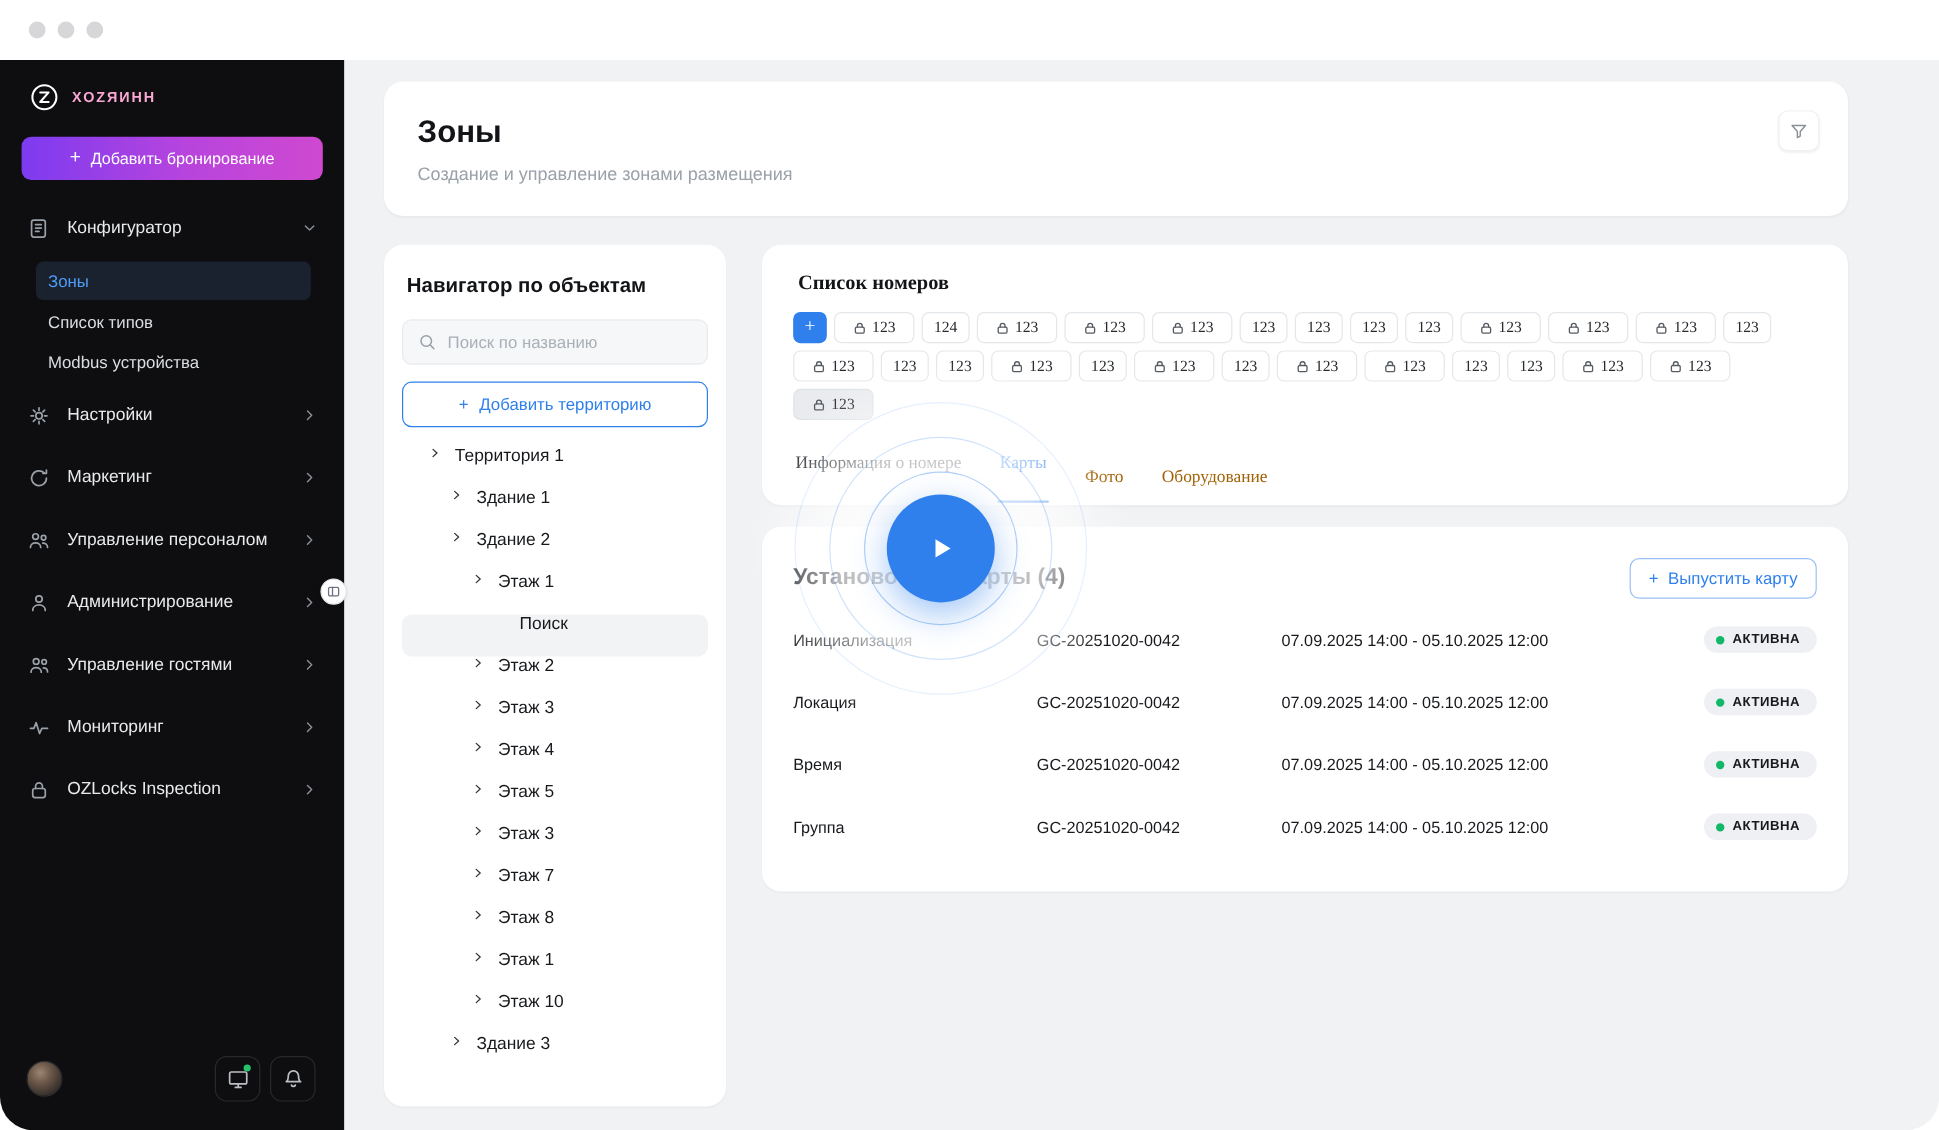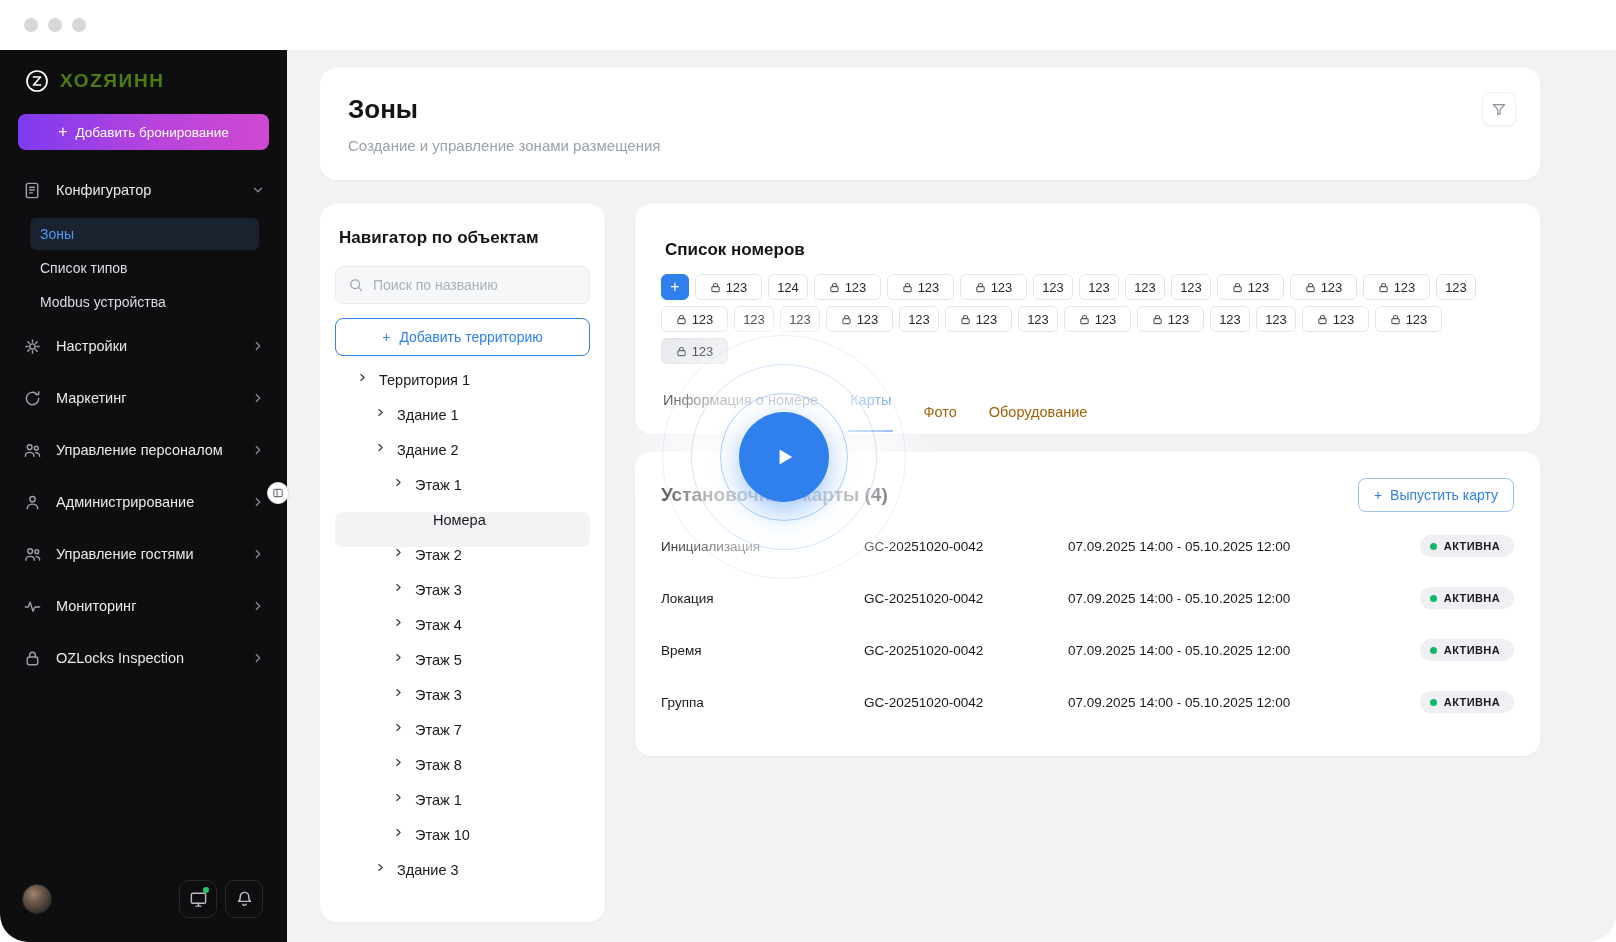--- a/index.html
+++ b/index.html
@@ -9,21 +9,21 @@
 
   
   .topbar { height:50px; background:#fff; display:flex; align-items:center; gap:10px; padding-left:24px; }
   .tl-dot { width:14px; height:14px; border-radius:50%; background:#d7d7d9; display:inline-block; cursor:pointer; }
 
   .app { display:flex; height:892px; }
 
   
   .sidebar { width:287px; flex-shrink:0; background:#0e0e10; position:relative; display:flex; flex-direction:column; color:#e8eaec; }
   .logo { display:flex; align-items:center; gap:10px; padding:18px 24px 12px; }
-  .logo-text { color:#4d7c0f; font-size:19px; font-weight:700; letter-spacing:1.6px; }
+  .logo-text { color:#f9a8d4; font-size:12px; font-weight:700; letter-spacing:1.6px; }
   .add-booking { margin:8px 18px 14px; height:36px; border:none; border-radius:8px;
     background:linear-gradient(90deg,#7d3bf0 0%,#b844dd 55%,#cf49d0 100%);
     color:#fff; font-size:13.5px; display:flex; align-items:center; justify-content:center; gap:8px;
     cursor:pointer; font-family:inherit; }
   .add-booking .plus { font-size:16px; font-weight:400; }
   .menu { flex:0 0 auto; }
   .menu-item { height:52px; display:flex; align-items:center; gap:14px; padding:0 22px; color:#e8eaec; font-size:14.5px; cursor:pointer; }
   .mi-icon { width:20px; height:20px; display:flex; align-items:center; justify-content:center; flex-shrink:0; }
   .mi-label { flex:1; white-space:nowrap; }
   .mi-chevron { display:flex; }
@@ -63,21 +63,21 @@
     border-radius:8px; font-size:14px; display:flex; align-items:center; justify-content:center; gap:9px; cursor:pointer; font-family:inherit; }
   .tree { margin-top:16px; }
   .tree-row { display:flex; align-items:flex-start; height:35px; font-size:14.5px; color:#17191c; cursor:pointer; border-radius:8px; padding:0 6px; }
   .tree-indent { flex-shrink:0; }
   .tree-chevron { width:12px; display:flex; margin-right:10px; flex-shrink:0; }
   .tree-row.leaf .tree-chevron { visibility:hidden; }
   .tree-row.selected { background:#f1f3f5; }
 
   
   .right-col { flex:1; display:flex; flex-direction:column; gap:18px; min-width:0; }
-  .rooms-card { padding:36px 26px 2px; }
+  .rooms-card { padding:22px 26px 2px;font-family:Liberation Serif, serif; }
   .chips { display:flex; flex-wrap:wrap; gap:6px; margin-top:14px; width:840px; }
   .chip { height:26px; display:inline-flex; align-items:center; justify-content:center; gap:5px; width:40px;
     border:1px solid #e4e7ea; border-radius:6px; background:#fff; font-size:13px; color:#26292d; cursor:pointer; font-family:inherit; }
   .chip .lock { display:none; line-height:0; }
   .chip.has-lock { width:67px; }
   .chip.has-lock .lock { display:inline-flex; }
   .chip.selected { background:#e9ebee; border-color:#dfe2e6; }
   .chip-add { background:#2f80ed; border-color:#2f80ed; color:#fff; width:28px; font-size:16px; }
   .tabs { display:flex; gap:28px; margin-top:16px; }
   .tab { background:none; border:none; font-size:14.5px; color:#1a1d21; padding:0 2px 12px; cursor:pointer; position:relative; font-family:inherit; }
@@ -365,21 +365,21 @@
                 </span>
                 <span class="tree-label">Этаж 1</span>
               </div>
               <div class="tree-row selected leaf">
                 <span class="tree-indent" style="width: 70px;"></span>
                 <span class="tree-chevron">
                   <svg width="11" height="11" viewBox="0 0 20 20" fill="none" stroke="#33373c" stroke-width="2" stroke-linecap="round" stroke-linejoin="round">
                     <path d="M7 4.5l6 5.5-6 5.5"></path>
                   </svg>
                 </span>
-                <span class="tree-label">Номера</span>
+                <span class="tree-label">Поиск</span>
               </div>
               <div class="tree-row">
                 <span class="tree-indent" style="width: 52px;"></span>
                 <span class="tree-chevron">
                   <svg width="11" height="11" viewBox="0 0 20 20" fill="none" stroke="#33373c" stroke-width="2" stroke-linecap="round" stroke-linejoin="round">
                     <path d="M7 4.5l6 5.5-6 5.5"></path>
                   </svg>
                 </span>
                 <span class="tree-label">Этаж 2</span>
               </div>

